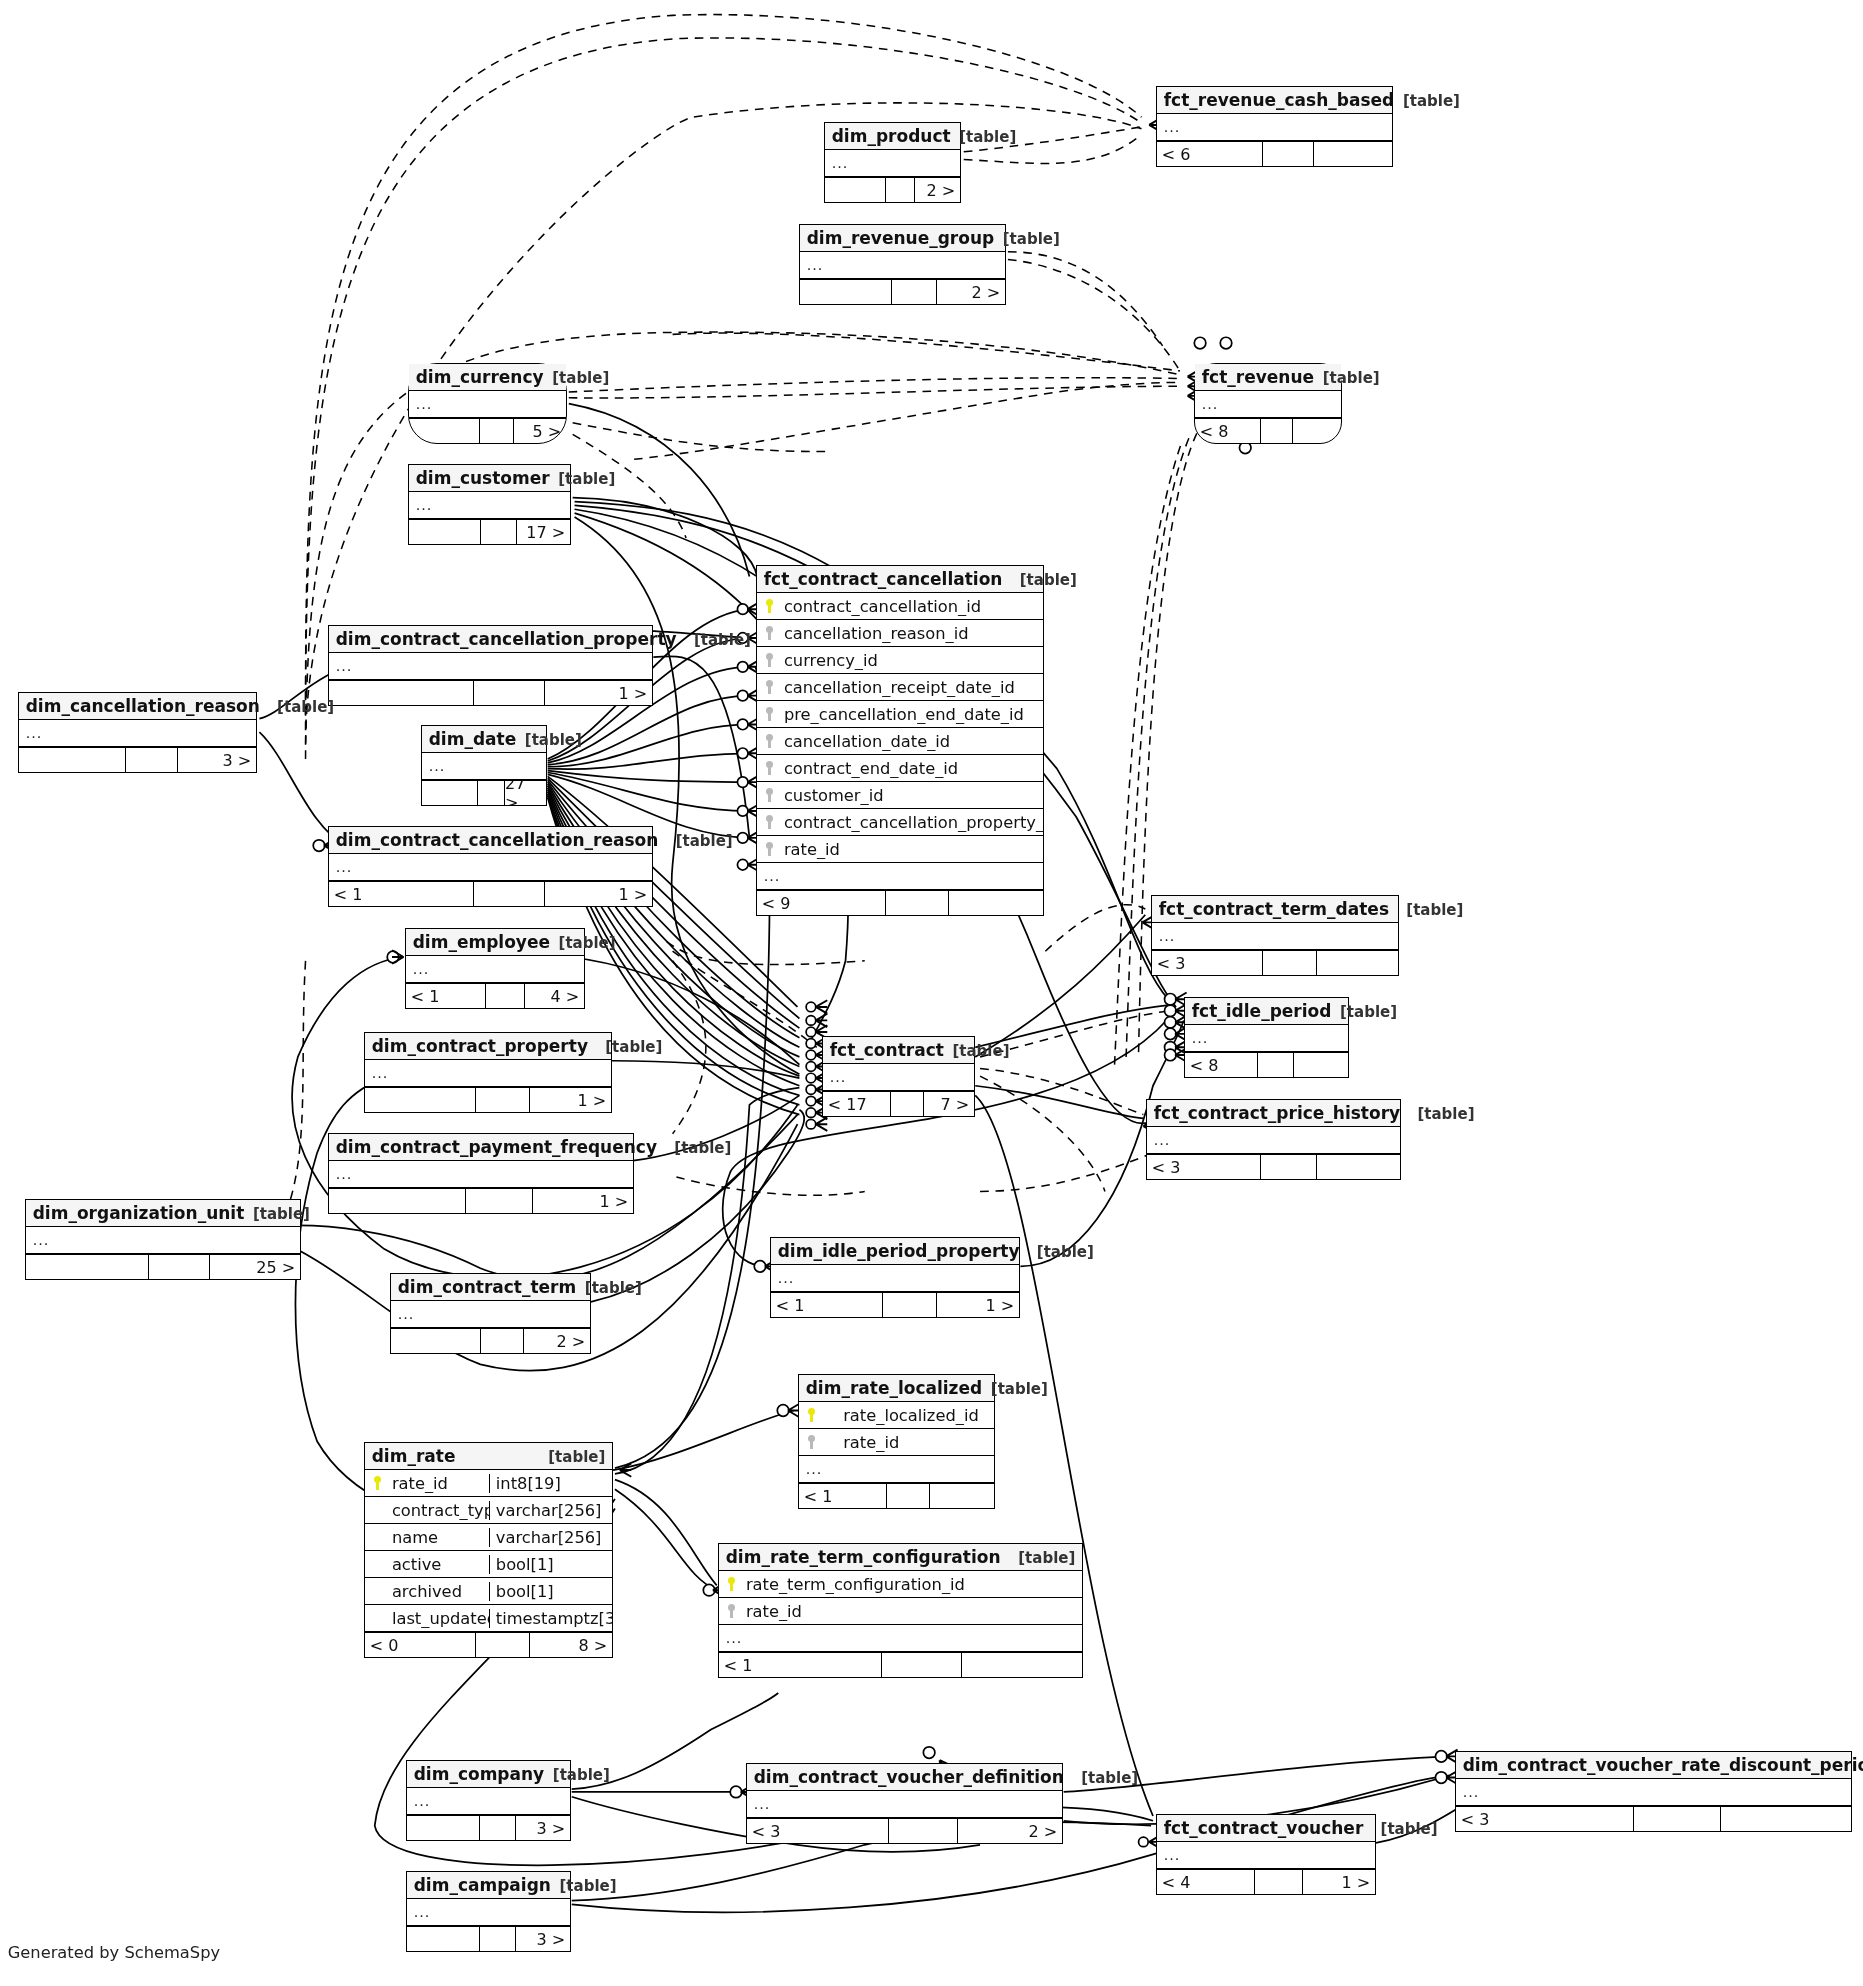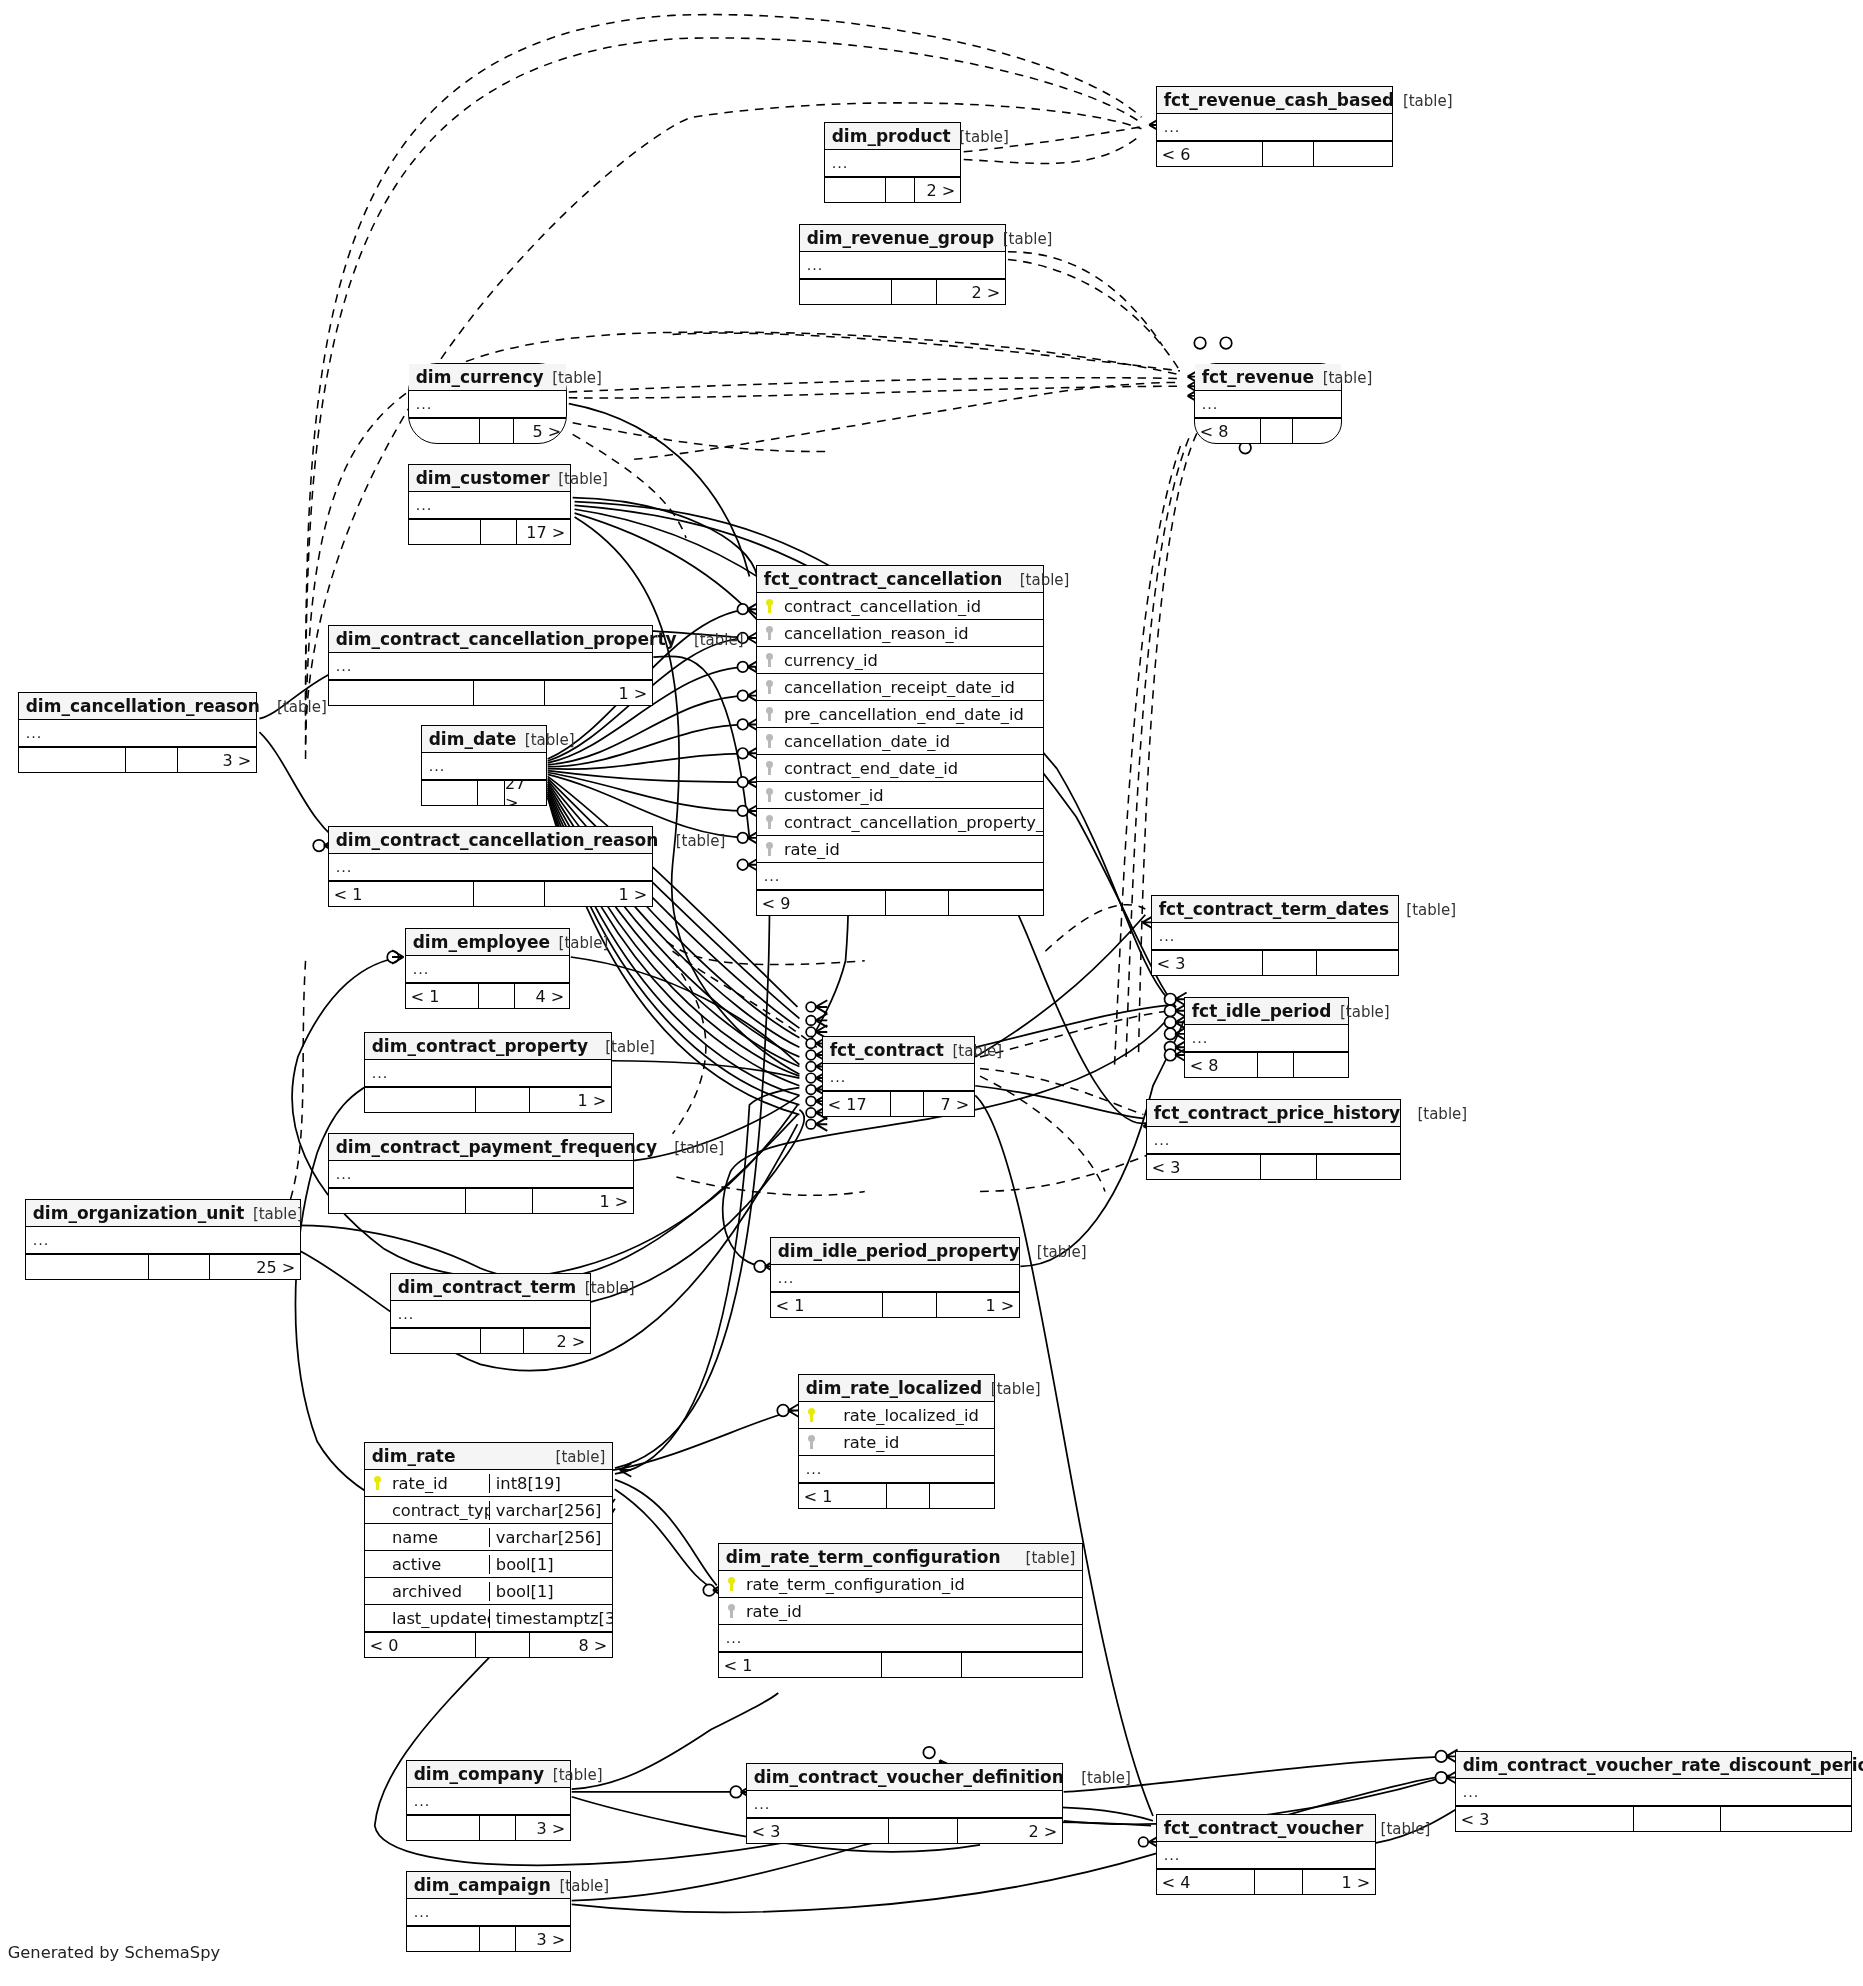--- a/index.html
+++ b/index.html
@@ -47,21 +47,21 @@
     height: 27px;
     line-height: 20px;
   }
   .tbl .hdr .nm {
     font-weight: bold;
     font-size: 17px;
   }
   .tbl .hdr .tag {
     font-size: 15px;
     color: #333;
-    font-weight: normal;
+    font-weight: bold;
   }
   .tbl .hdr.wide { justify-content: space-between; gap: 17.3px; }
   .tbl .rows { }
   .tbl .row {
     box-sizing: border-box;
     height: 27px;
     border-bottom: 1.4px solid #000;
     display: flex;
     align-items: center;
     font-size: 16.3px;
@@ -614,21 +614,21 @@
         </div>
         <div class="rows">
           <div class="row ell">...</div>
         </div>
         <div class="footer">
           <div class="fl">&lt; 3</div>
           <div class="fm"></div>
           <div class="fr"></div>
         </div>
       </div>
-      <div class="tbl" style="left: 405px; top: 928px; width: 165px;">
+      <div class="tbl" style="left: 405px; top: 928px; width: 180px;">
         <div class="hdr">
           <span class="nm">dim_employee</span>
           <span class="tag">[table]</span>
         </div>
         <div class="rows">
           <div class="row ell">...</div>
         </div>
         <div class="footer">
           <div class="fl">&lt; 1</div>
           <div class="fm"></div>

